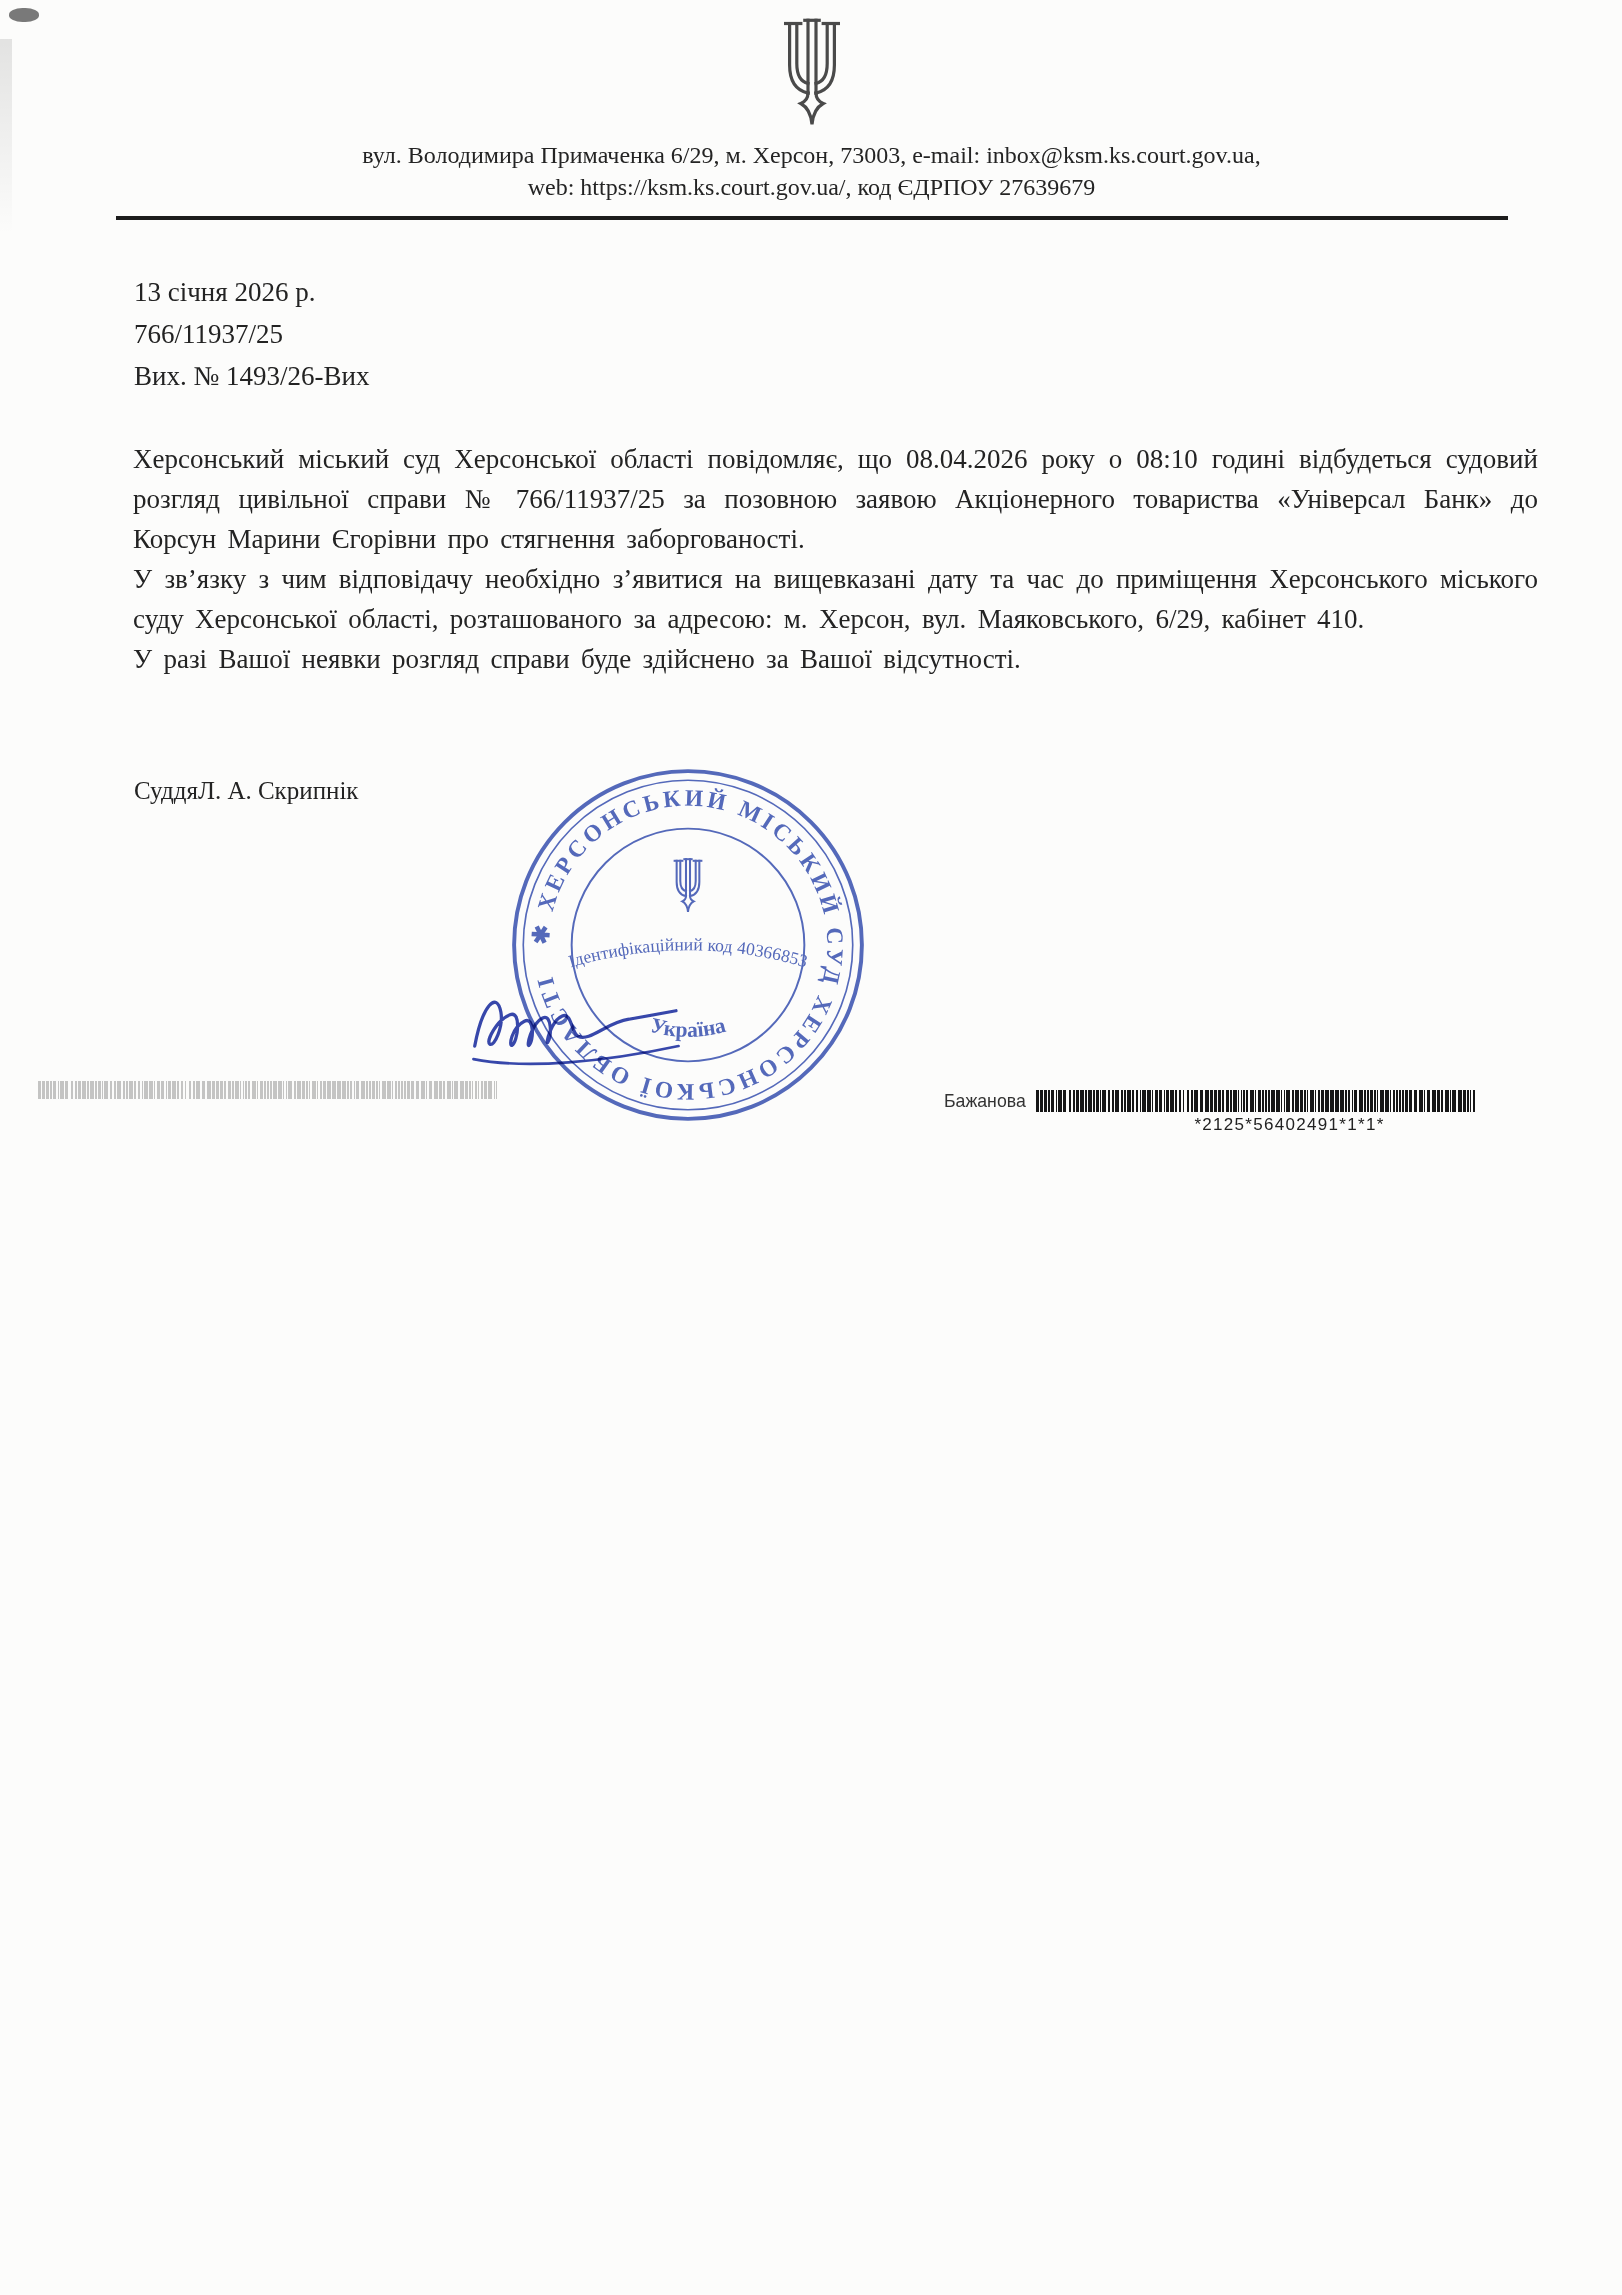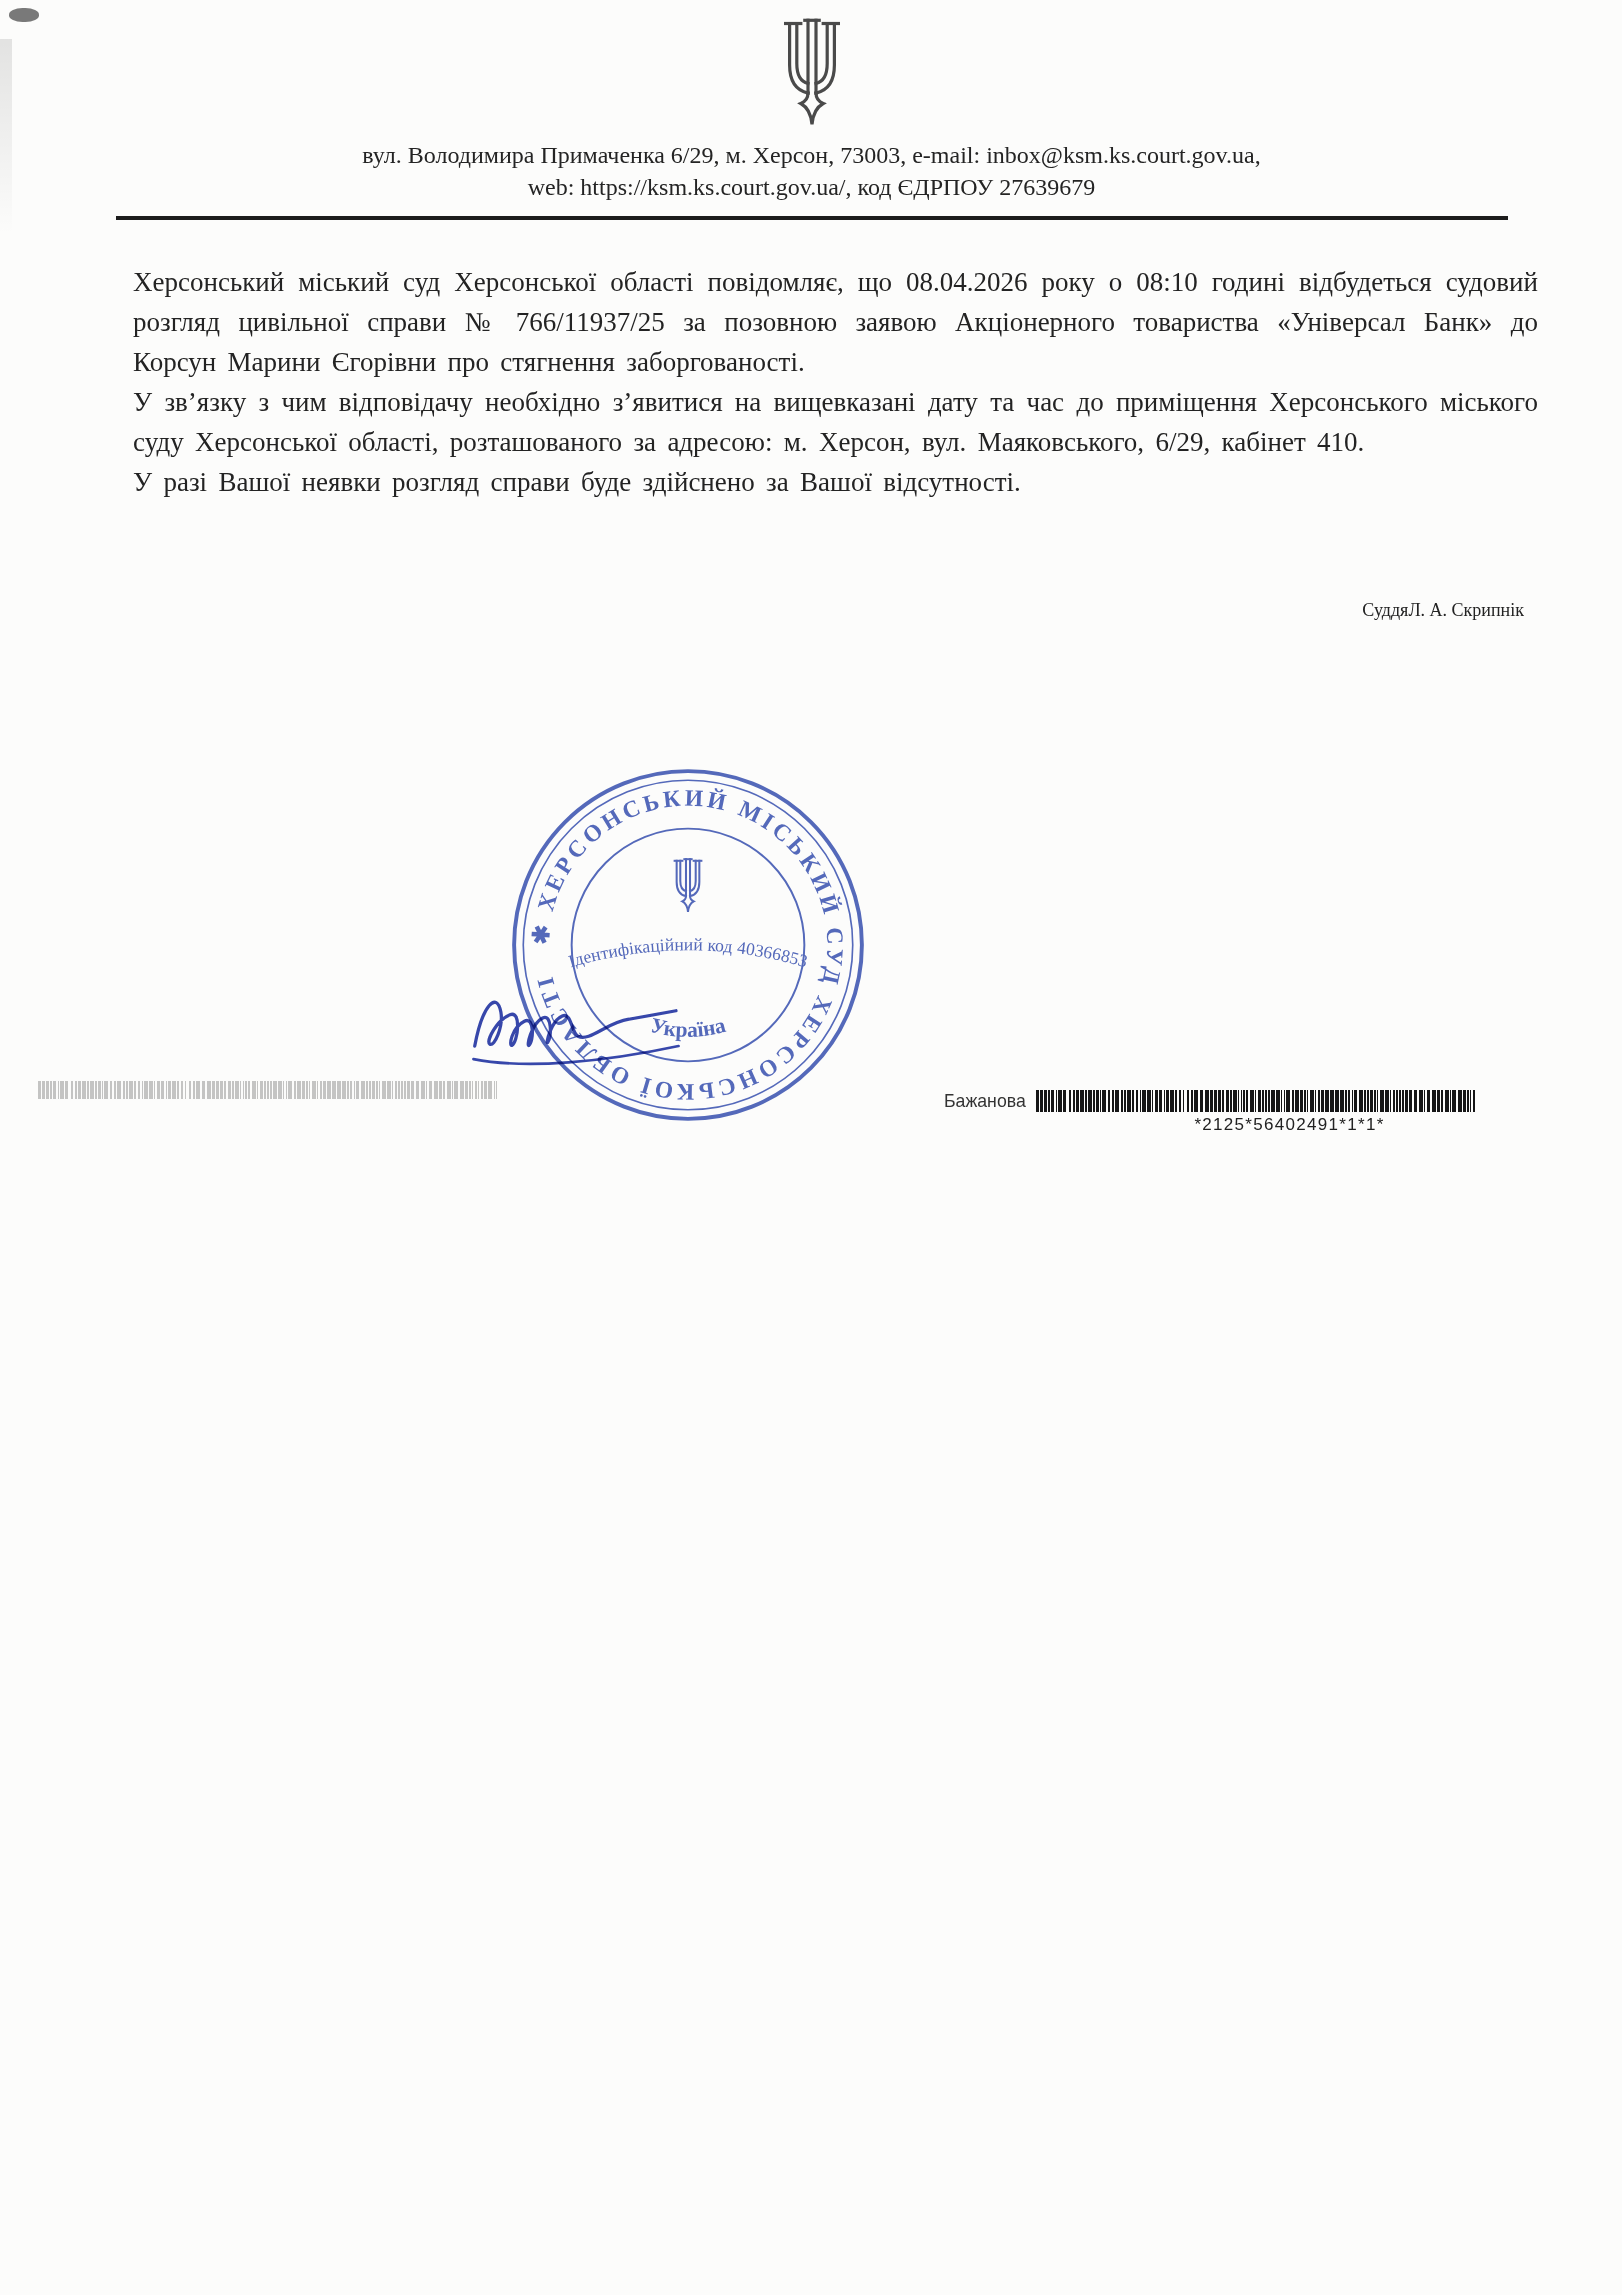--- a/index.html
+++ b/index.html
@@ -17,21 +17,21 @@
   .addr-line{text-align:center;font-size:24px;line-height:32px;color:#242424;}
   .addr-block{margin-top:9.2px;}
   .rule{width:1392px;margin:13px auto 0;border-top:4.6px solid #1c1c1c;height:0;}
   
   .meta{margin:51px 0 0 134px;font-size:27px;line-height:42px;}
   .doc-title{text-align:center;font-size:31px;margin-top:42px;}
   .addressee{text-align:center;font-size:27px;margin-top:41px;white-space:pre-wrap;}
   
   .body{margin:42px 85px 0 133px;font-size:27px;line-height:40px;text-align:justify;word-spacing:4.6px;}
   .body p{margin:0;}
-  .sig-row{display:flex;justify-content:flex-end;margin:98px 99px 0 134px;font-size:18px;}
+  .sig-row{display:flex;justify-content:flex-start;margin:98px 99px 0 134px;font-size:25px;}
   
   .stamp{position:absolute;left:503px;top:760px;width:370px;height:370px;mix-blend-mode:multiply;opacity:.88;}
   .stamp text{fill:var(--stamp);font-family:"Liberation Serif",serif;}
   .stamp circle{fill:none;stroke:var(--stamp);}
   .sig-svg{position:absolute;left:468px;top:982px;width:216px;height:98px;mix-blend-mode:multiply;opacity:.95;}
   
   .barcode{position:absolute;display:flex;overflow:hidden;}
   .barcode i{display:block;height:100%;background:currentColor;flex:none;}
   .barcode-right{left:1036px;top:1090px;width:499px;height:22px;color:var(--barcode);}
   .barcode-left{left:38px;top:1081px;width:481px;height:17.7px;color:#979797;opacity:.55;}
@@ -72,20 +72,25 @@
   </svg>
 
 
   <div class="addr-block">
     <div class="addr-line">вул. Володимира Примаченка  6/29, м. Херсон, 73003, e-mail: inbox@ksm.ks.court.gov.ua,</div>
     <div class="addr-line">web: https://ksm.ks.court.gov.ua/, код ЄДРПОУ 27639679</div>
   </div>
 
   <div class="rule"></div>
 
+  <div class="meta">
+    <div>13 січня 2026 р.</div>
+    <div>766/11937/25</div>
+    <div>Вих. № 1493/26-Вих</div>
+  </div>
 
 
   <div class="body">
     <p>Херсонський міський суд Херсонської області повідомляє, що 08.04.2026 року о 08:10 годині відбудеться судовий розгляд цивільної справи № 766/11937/25 за позовною заявою Акціонерного товариства «Універсал Банк»  до  Корсун Марини Єгорівни про стягнення заборгованості.</p>
     <p>У зв’язку з чим відповідачу необхідно з’явитися на вищевказані дату та час до приміщення Херсонського міського суду Херсонської області, розташованого за адресою: м. Херсон, вул. Маяковського, 6/29, кабінет 410.</p>
     <p>У разі Вашої неявки розгляд справи буде здійснено за Вашої відсутності.</p>
   </div>
 
   <div class="sig-row">
     <span>Суддя</span>

